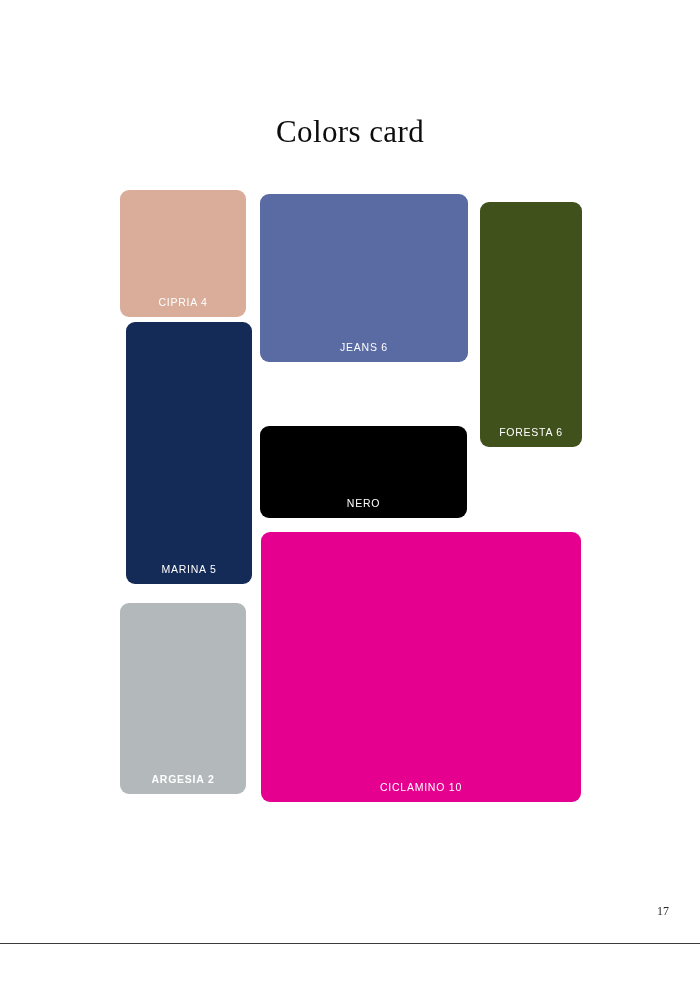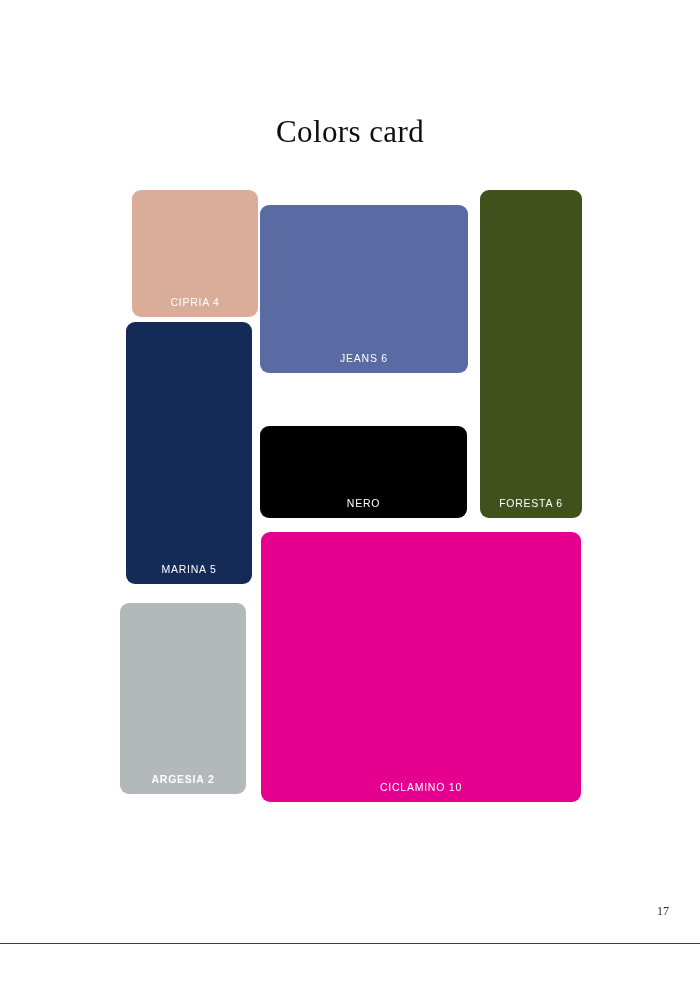--- a/index.html
+++ b/index.html
@@ -52,24 +52,24 @@
     font-size: 10.5px;
     letter-spacing: 0.75px;
     font-family: "Liberation Sans", sans-serif;
     white-space: nowrap;
   }
 
   
   .sw-cipria    { left: 0px;   top: 0px;   width: 126px; height: 127px; }
   .sw-marina    { left: 6px;   top: 132px; width: 126px; height: 262px; }
   .sw-argesia   { left: 0px;   top: 413px; width: 126px; height: 191px; }
-  .sw-jeans     { left: 140px; top: 15px;   width: 208px; height: 168px; }
+  .sw-jeans     { left: 140px; top: 4px;   width: 208px; height: 168px; }
   .sw-nero      { left: 140px; top: 236px; width: 207px; height: 92px;  }
   .sw-ciclamino { left: 141px; top: 342px; width: 320px; height: 270px; }
-  .sw-foresta   { left: 360px; top: 0px;   width: 102px; height: 328px; }
+  .sw-foresta   { left: 360px; top: 12px;   width: 102px; height: 245px; }
 
   
   .footer-rule {
     position: absolute;
     left: 0;
     top: 943px;
     width: 700px;
     height: 1px;
     background: #3b3b3b;
   }
@@ -82,21 +82,21 @@
     color: #2b2b2b;
   }
 </style>
 </head>
 <body style="background-color: rgb(255, 255, 255);">
 
 <div class="page-title">Colors card</div>
 
 <div class="colors-card">
 
-  <div class="swatch sw-cipria" style="background-color: rgb(217, 173, 153); margin-left: 12px;">
+  <div class="swatch sw-cipria" style="background-color: rgb(217, 173, 153);">
     <div class="swatch-label" style="color: rgb(255, 255, 255);">CIPRIA 4</div>
   </div>
 
   <div class="swatch sw-marina" style="background-color: rgb(21, 43, 87);">
     <div class="swatch-label" style="color: rgb(255, 255, 255);">MARINA 5</div>
   </div>
 
   <div class="swatch sw-argesia" style="background-color: rgb(179, 184, 187);">
     <div class="swatch-label" style="color: rgb(255, 255, 255); font-weight: bold;">ARGESIA 2</div>
   </div>

